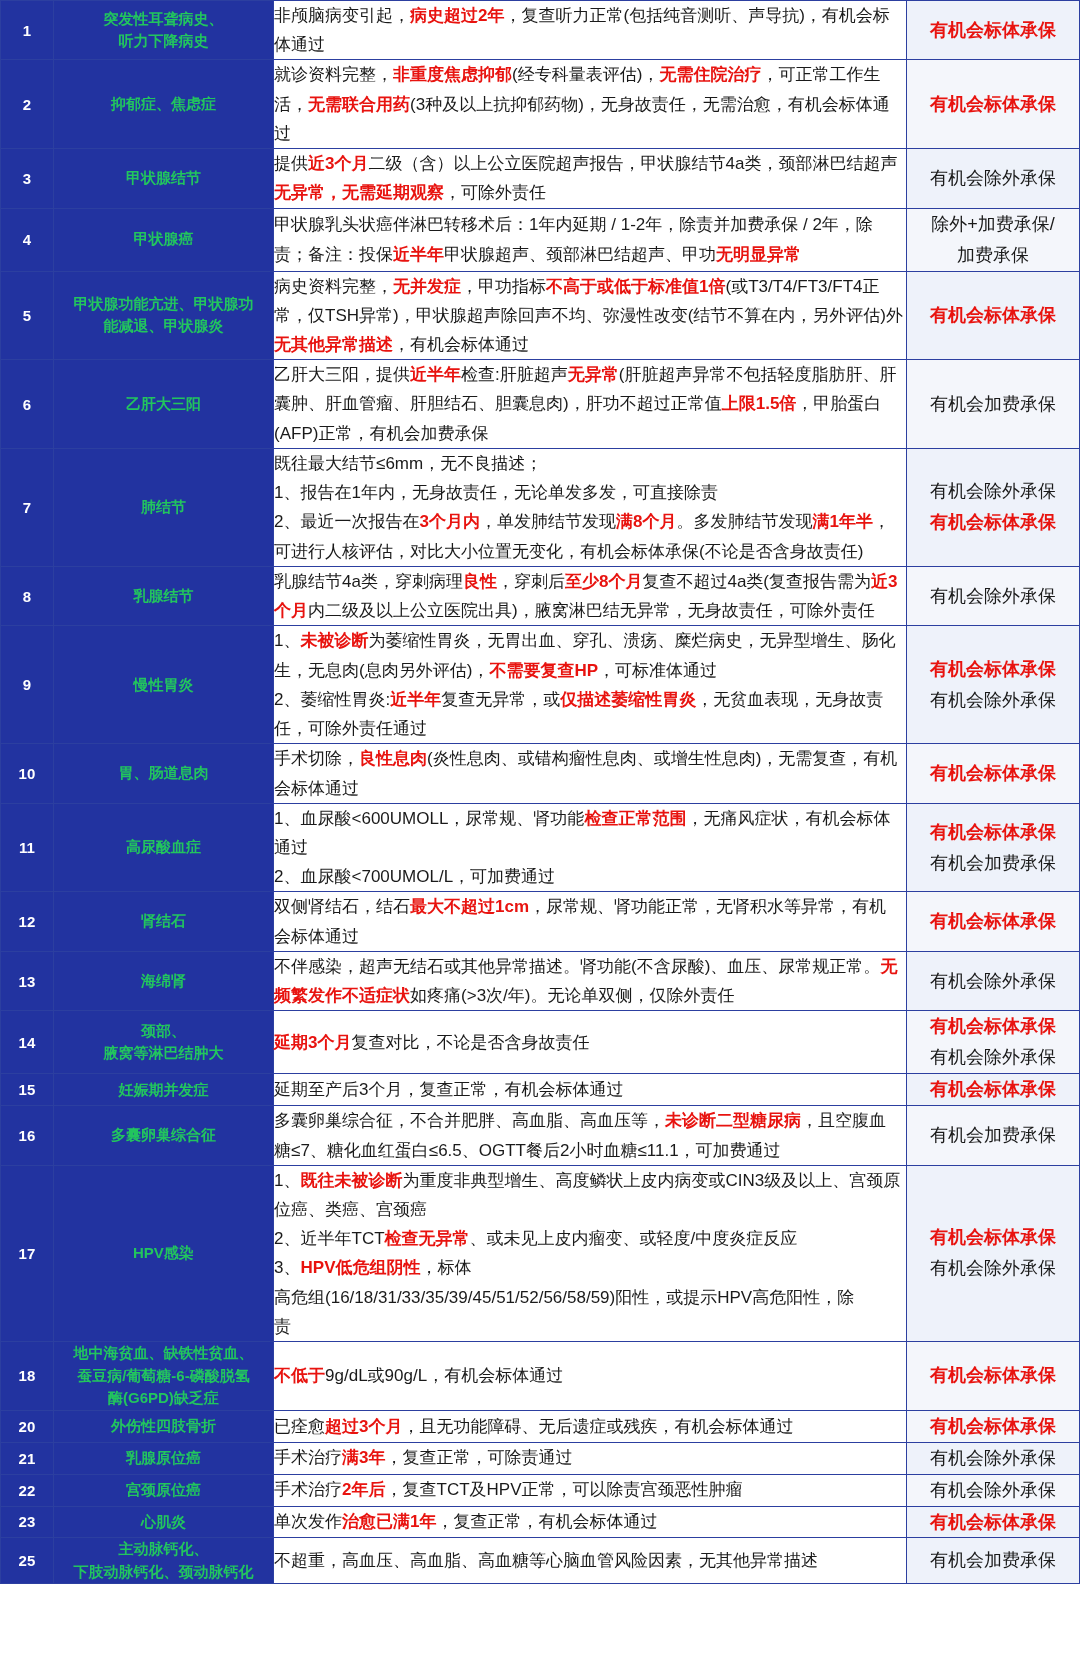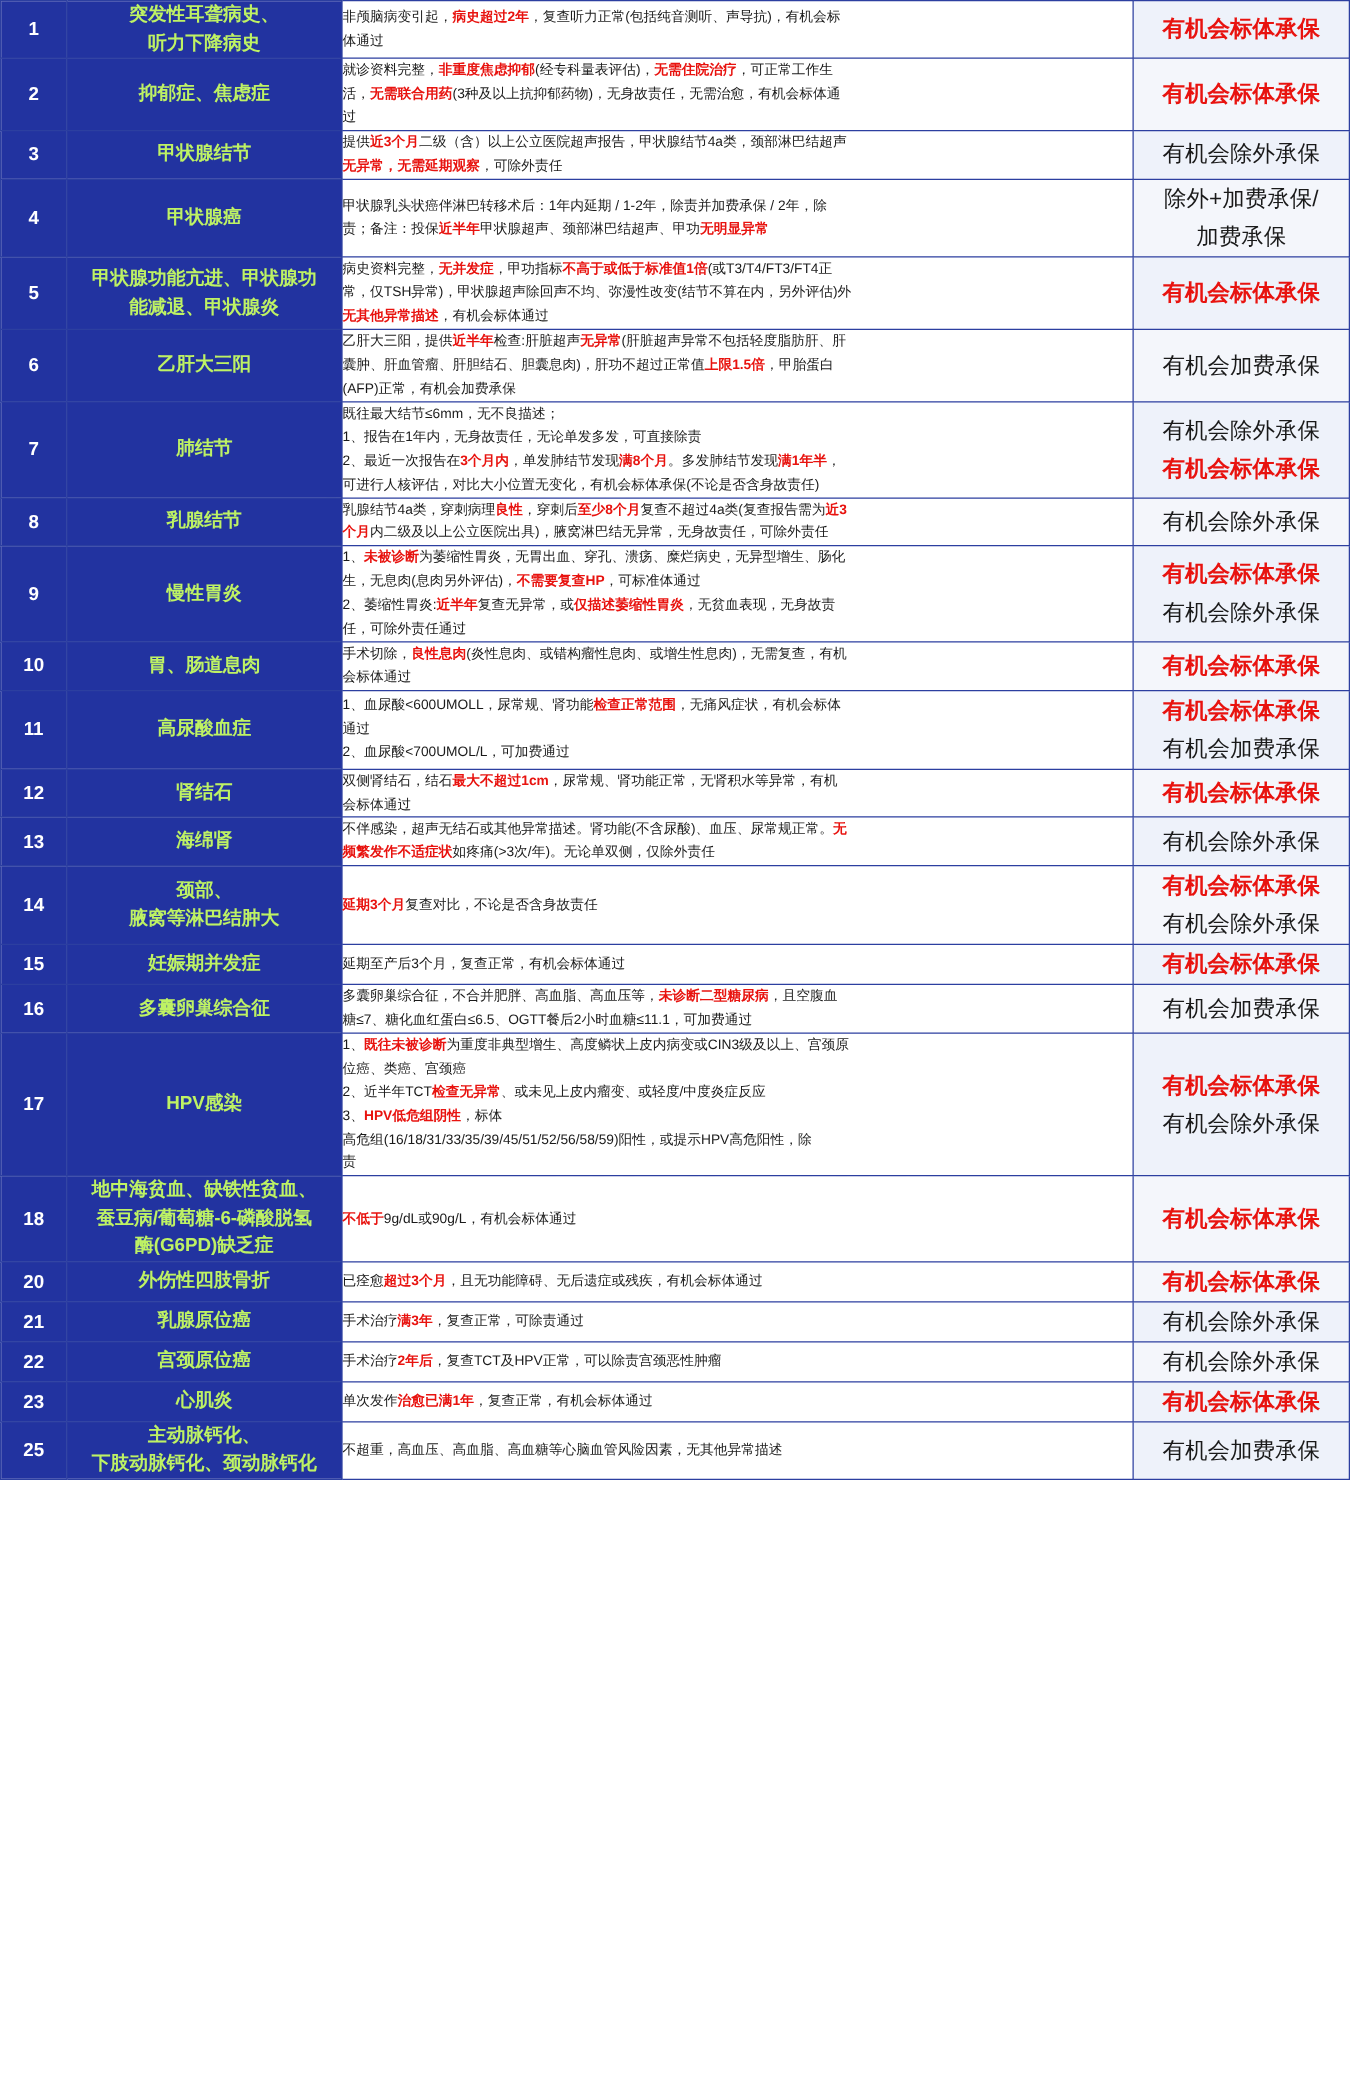--- a/index.html
+++ b/index.html
@@ -66,31 +66,31 @@
 
   td.num {
     background: #2233a0;
     color: #ffffff;
     text-align: center;
     font-size: 15px;
     font-weight: bold;
   }
   td.name {
     background: #2233a0;
-    color: #bef264;
+    color: #22c55e;
     text-align: center;
     font-size: 15px;
     font-weight: bold;
     line-height: 1.5;
     padding: 6px 4px;
   }
   td.desc {
     background: #ffffff;
     color: #1a1a1a;
-    font-size: 11px;
+    font-size: 17px;
     line-height: 1.72;
     padding: 8px 10px 8px 10px;
     text-align: left;
   }
   td.concl {
     background: #eef2fa;
     color: #1a1a1a;
     font-size: 18px;
     line-height: 1.72;
     text-align: center;

